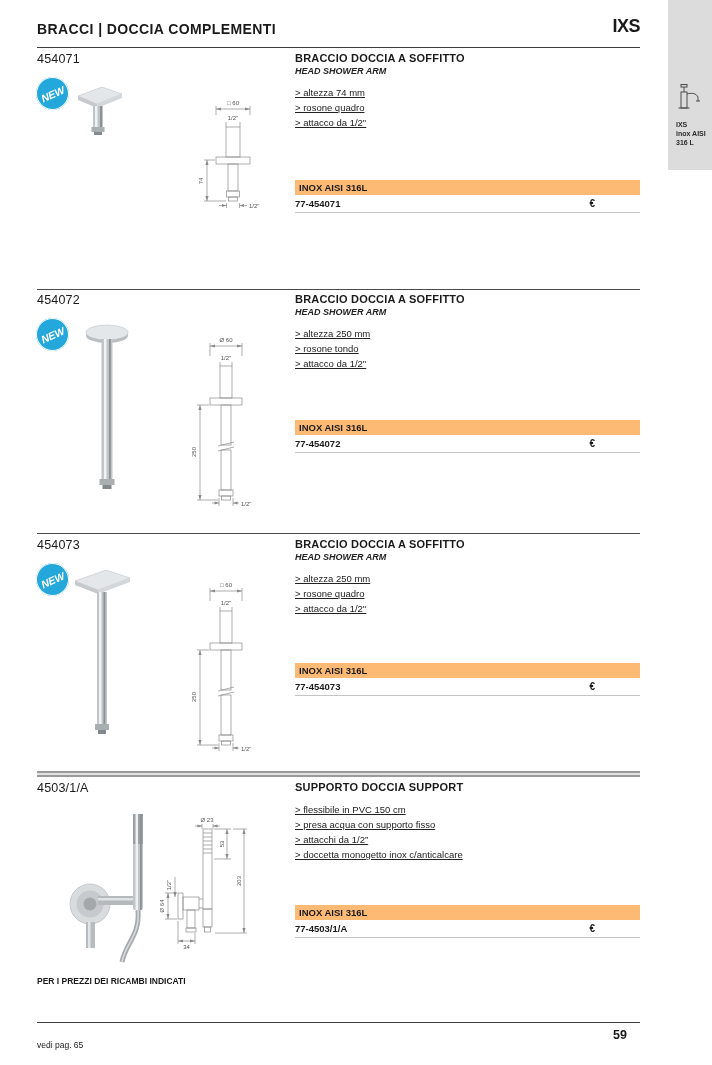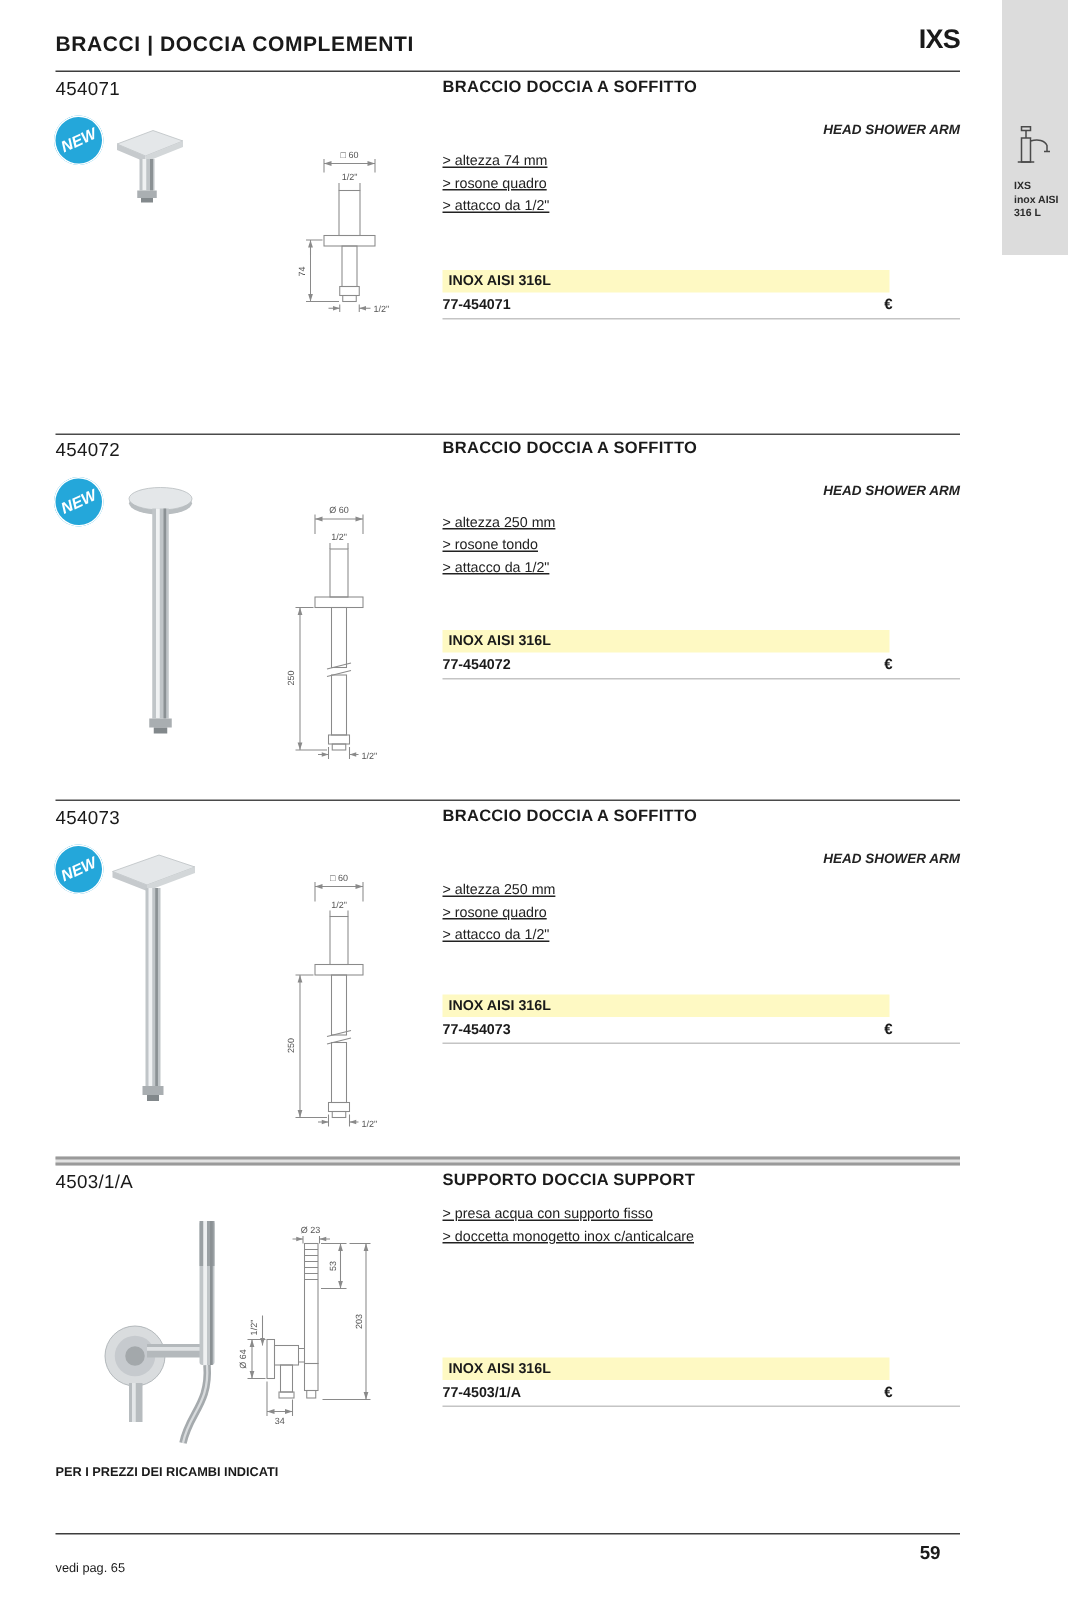--- a/index.html
+++ b/index.html
@@ -19,23 +19,23 @@
   
   .sec{position:absolute;left:0;width:712px;}
   .pcode{position:absolute;left:37px;top:2px;font-size:12.5px;font-weight:normal;letter-spacing:.2px;}
   .badge{position:absolute;left:36px;top:27px;width:33px;height:33px;border-radius:50%;
          background:#24a7da;color:#fff;display:flex;align-items:center;justify-content:center;
          font-size:10.5px;font-weight:bold;font-style:italic;transform:rotate(-24deg);
          box-shadow:0 0 0 1px #ffffff inset;}
   .photo,.tech{position:absolute;}
   .rcol{position:absolute;left:295px;top:2px;width:345px;}
   .ptitle{font-size:11px;font-weight:bold;letter-spacing:.2px;}
-  .psub{font-size:9px;font-weight:bold;font-style:italic;margin-top:17px;color:#222;text-align:right;}
+  .psub{font-size:9px;font-weight:bold;font-style:italic;margin-top:2px;color:#222;}
   .feat{margin-top:9px;font-size:9.5px;line-height:15px;color:#222;text-decoration:underline;}
-  .matbar{position:absolute;left:295px;width:298px;height:15px;background:#fef9c3;
+  .matbar{position:absolute;left:295px;width:345px;height:15px;background:#fdba74;
           font-size:9.5px;font-weight:bold;line-height:15px;padding-left:4px;box-sizing:border-box;}
   .orderrow{position:absolute;left:295px;width:345px;height:17px;border-bottom:1px solid #c4c4c4;
             font-size:9.5px;font-weight:bold;line-height:17px;}
   .euro{position:absolute;right:45px;top:0;font-size:10px;font-weight:bold;}
 
   .div-thin{position:absolute;left:37px;width:603px;height:0;border-top:1px solid #4a4a4a;}
   .div-thick{position:absolute;left:37px;width:603px;height:2px;background:#e2e2e2;
              border-top:2px solid #9a9a9a;border-bottom:2px solid #9a9a9a;}
 
   
@@ -342,21 +342,23 @@
         <line x1="40" y1="118" x2="40" y2="129"></line>
       <line x1="23" y1="126" x2="40" y2="126"></line>
       <path class="arr" d="M23 126l5-1.6v3.2z"></path>
         <path class="arr" d="M40 126l-5-1.6v3.2z"></path>
       <text x="31.5" y="134" text-anchor="middle">34</text>
     </svg>
 
     <div class="rcol">
       <div class="ptitle">SUPPORTO DOCCIA SUPPORT</div>
       <div class="feat">
+        <div>&gt; flessibile in PVC 150 cm</div>
         <div>&gt; presa acqua con supporto fisso</div>
+        <div>&gt; attacchi da 1/2”</div>
         <div>&gt; doccetta monogetto inox c/anticalcare</div>
       </div>
     </div>
     <div class="matbar" style="top:126px">INOX AISI 316L</div>
     <div class="orderrow" style="top:141px">
       <span>77-4503/1/A</span>
       <span class="euro">€</span>
     </div>
   </section>
 

